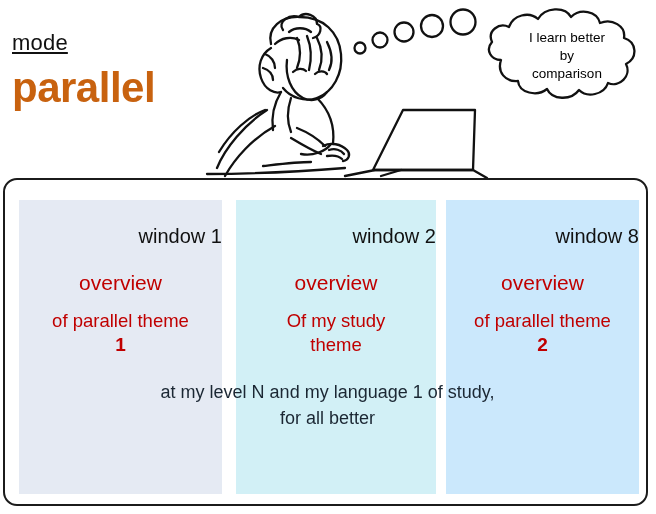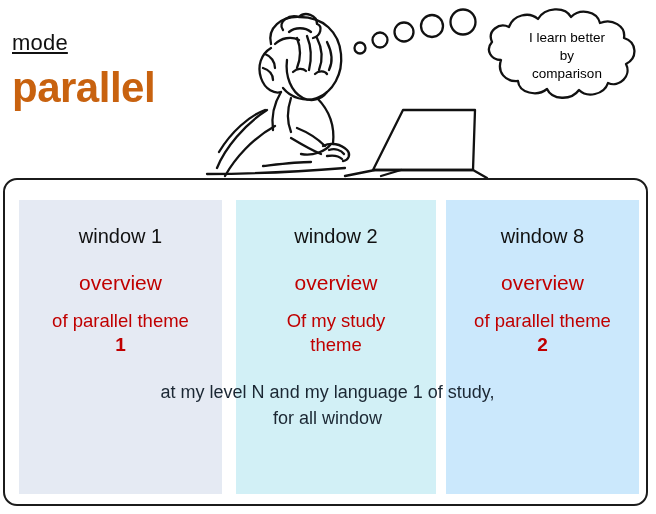--- a/index.html
+++ b/index.html
@@ -89,20 +89,21 @@
   }
   #panel-0 { left: 14px;  width: 203px; background: #e5eaf3; }
   #panel-1 { left: 231px; width: 200px; background: #d2f0f6; }
   #panel-2 { left: 441px; width: 193px; background: #cbe8fc; }
 
   .window-title {
     margin-top: 24px;
     font-size: 20px;
     line-height: 24px;
     color: #111;
+    text-align: right;
   }
   .window-overview {
     margin-top: 22px;
     font-size: 21px;
     line-height: 25px;
     font-weight: normal;
     color: #c00000;
   }
   .window-sub {
     margin-top: 14px;
@@ -241,15 +242,15 @@
       <div class="window-sub">
         <span>of parallel theme</span><br>
         <span class="num">2</span>
       </div>
     </div>
 
   </div>
 
   <div id="caption">
     <span class="caption-line">at my level N and my language 1 of study,</span>
-    <span class="caption-line">for all window</span>
+    <span class="caption-line">for all better</span>
   </div>
 </div>
 
 </body></html>

